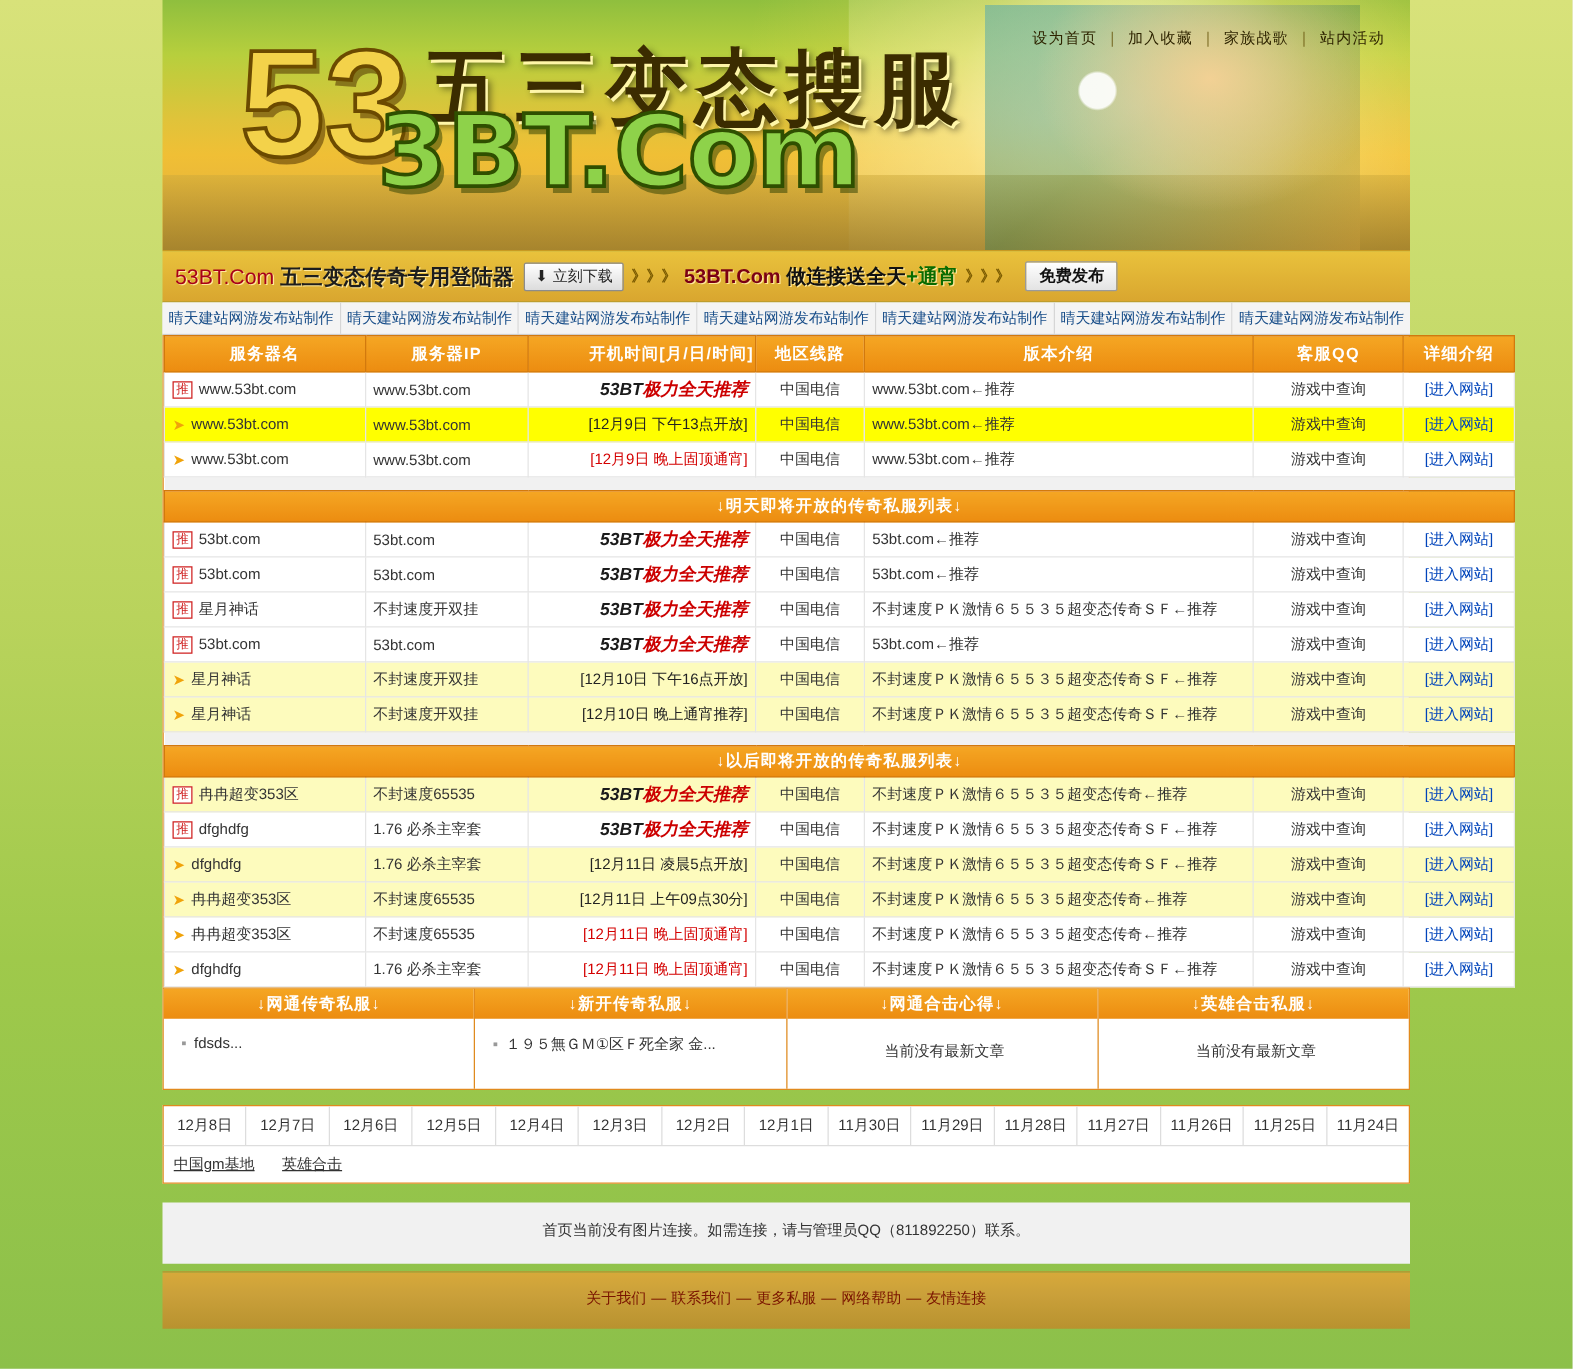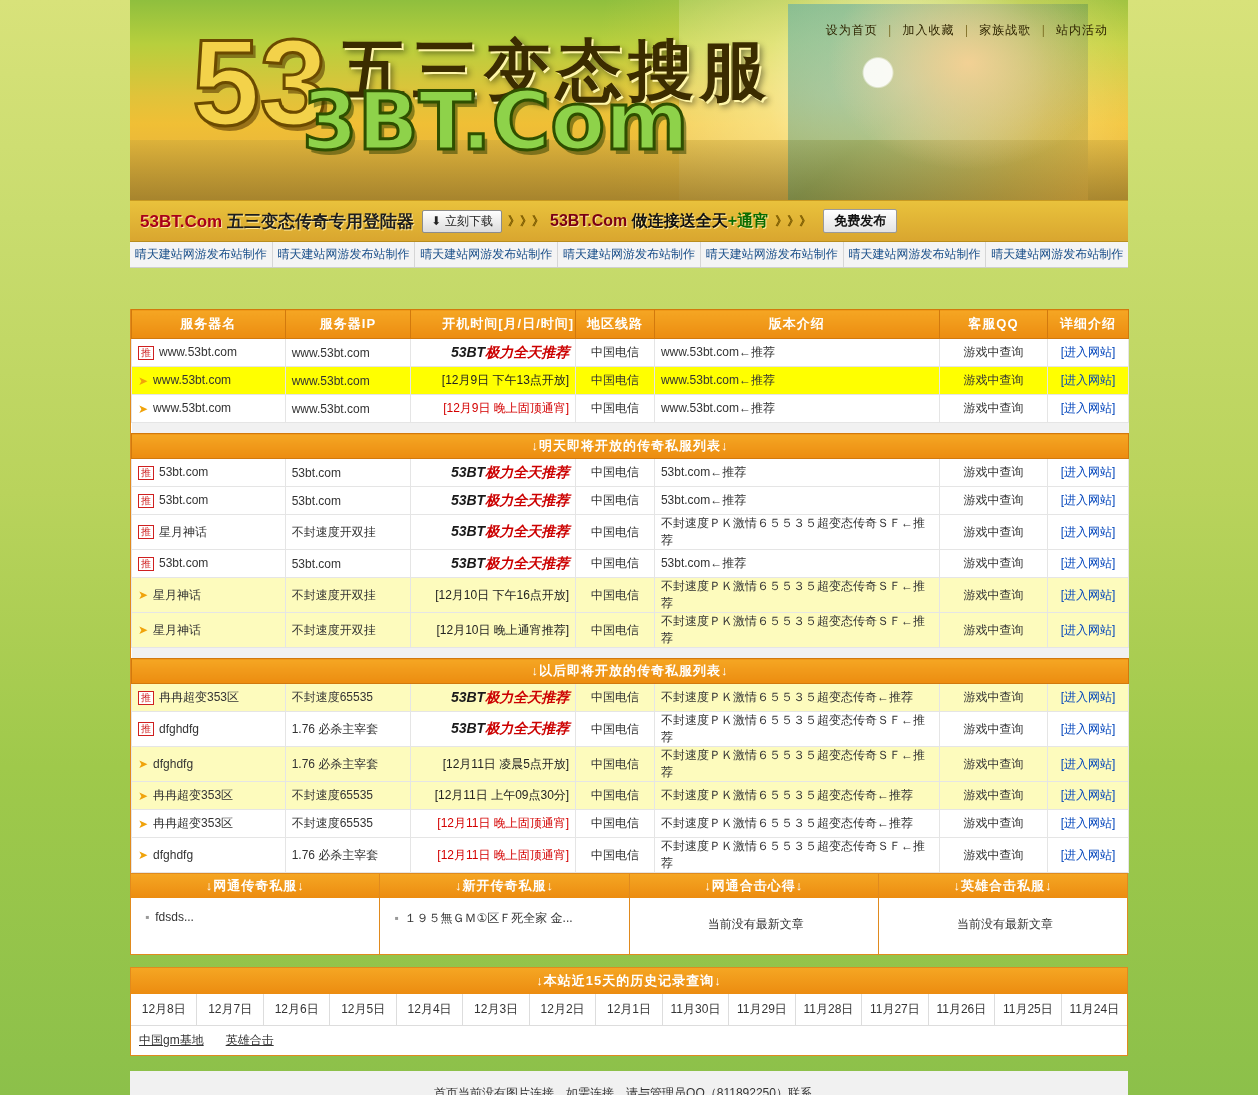--- a/index.html
+++ b/index.html
@@ -64,21 +64,21 @@
       radial-gradient(ellipse at 60% 30%, rgba(250,210,150,.9), rgba(250,210,150,0) 55%),
       linear-gradient(140deg, rgba(60,160,190,.45), rgba(30,120,90,.35) 45%, rgba(210,160,60,.35));
   }
 
   
   .promo{
     height:40px;width:998px;display:flex;align-items:center;
     background:linear-gradient(180deg,#e9c23c,#d9a62f);
     border-top:1px solid #c89a22;border-bottom:1px solid #b98d1e;
   }
-  .promo .p1{color:#a8001a;font-weight:bold;font-size:17px;margin-left:10px;text-shadow:1px 1px 0 #ffe89a;}
+  .promo .p1{color:#a8001a;font-weight:normal;font-size:17px;margin-left:10px;text-shadow:1px 1px 0 #ffe89a;}
   .promo .p1 b{color:#1d1d1d;}
   .promo .btn{
     margin-left:8px;background:linear-gradient(180deg,#fff,#dcdcdc);
     border:1px solid #8c8c8c;border-radius:2px;padding:2px 8px;font-size:12px;color:#222;
     display:flex;align-items:center;gap:4px;
   }
   .promo .arrows{color:#7a5a00;font-weight:bold;margin:0 6px;}
   .promo .p2{color:#7a0014;font-weight:bold;font-size:16px;text-shadow:1px 1px 0 #ffe89a;}
   .promo .p2 .w{color:#111;}
   .promo .p2 .g{color:#0a6b00;}
@@ -90,21 +90,21 @@
   
   .adstrip{display:flex;background:#eaeaea;border-bottom:1px solid #cfcfcf;}
   .adstrip div{
     flex:1;text-align:center;font-size:12px;color:#1a4f8a;
     padding:4px 0;border-right:1px solid #d6d6d6;background:#f4f4f4;cursor:pointer;
   }
   .adstrip div:last-child{border-right:none;}
 
   
   .tblwrap{background:#fff;border-left:1px solid #e08a1e;border-right:1px solid #e08a1e;}
-  table{border-collapse:collapse;width:998px;font-size:12px;margin-top:41px;}
+  table{border-collapse:collapse;width:1081px;font-size:12px;}
   th{
     background:linear-gradient(180deg,#f5a623,#ec8c10);
     color:#fff;font-weight:bold;height:26px;border:1px solid #d2790d;font-size:13px;
     letter-spacing:1px;
   }
   td{border:1px solid #e5e5e5;height:27px;padding:0 6px;color:#333;}
   tr.white td{background:#fff;}
   tr.yellow td{background:#ffff00;}
   tr.lyellow td{background:#fdfbbd;}
   .c-name{width:148px;}
@@ -399,21 +399,20 @@
       <div class="bh">↓网通合击心得↓</div>
       <div class="bb center">当前没有最新文章</div>
     </div>
     <div class="box">
       <div class="bh">↓英雄合击私服↓</div>
       <div class="bb center">当前没有最新文章</div>
     </div>
   </div>
 
   <div class="history">
-    <div class="hh">↓本站近15天的历史记录查询↓</div>
     <div class="dates" id="dates">
           <div>12月8日</div>
           <div>12月7日</div>
           <div>12月6日</div>
           <div>12月5日</div>
           <div>12月4日</div>
           <div>12月3日</div>
           <div>12月2日</div>
           <div>12月1日</div>
           <div>11月30日</div>

